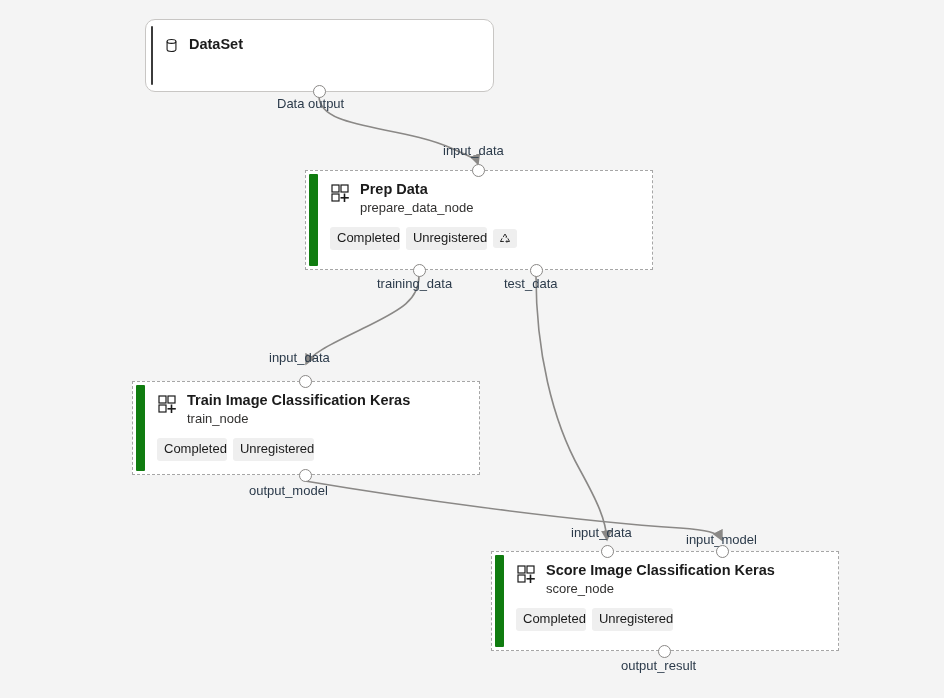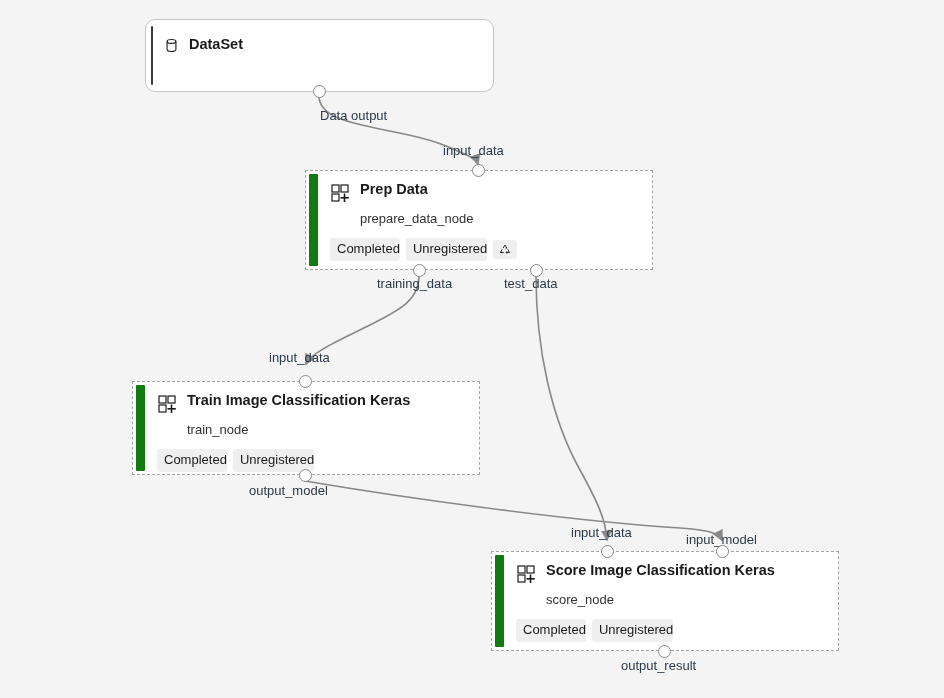--- a/index.html
+++ b/index.html
@@ -86,21 +86,21 @@
     font-size: 14.5px;
     font-weight: bold;
     color: #1b1b1b;
     line-height: 17px;
     white-space: nowrap;
   }
   .node-sub {
     font-size: 13px;
     color: #323130;
     line-height: 17px;
-    margin-top: 12px;
+    margin-top: 1px;
     white-space: nowrap;
   }
 
   .badges {
     margin-top: 11px;
     display: flex;
     flex-direction: row;
     align-items: center;
     gap: 6px;
   }
@@ -266,21 +266,21 @@
         </div>
         <div class="badges">
           <span class="badge">Completed</span>
           <span class="badge">Unregistered</span>
         </div>
       </div>
     </div>
   </div>
 
   <div class="port" style="left:313px; top:85px;"></div>
-  <div class="port-label" style="left:277px; top:108px;margin-left:43px;">Data output</div>
+  <div class="port-label" style="left:277px; top:96px;">Data output</div>
 
   <div class="port" style="left:472px; top:164px;"></div>
   <div class="port-label" style="left:443px; top:143px;">input_data</div>
 
   <div class="port" style="left:413px; top:264px;"></div>
   <div class="port-label" style="left:377px; top:276px;">training_data</div>
 
   <div class="port" style="left:530px; top:264px;"></div>
   <div class="port-label" style="left:504px; top:276px;">test_data</div>
 

